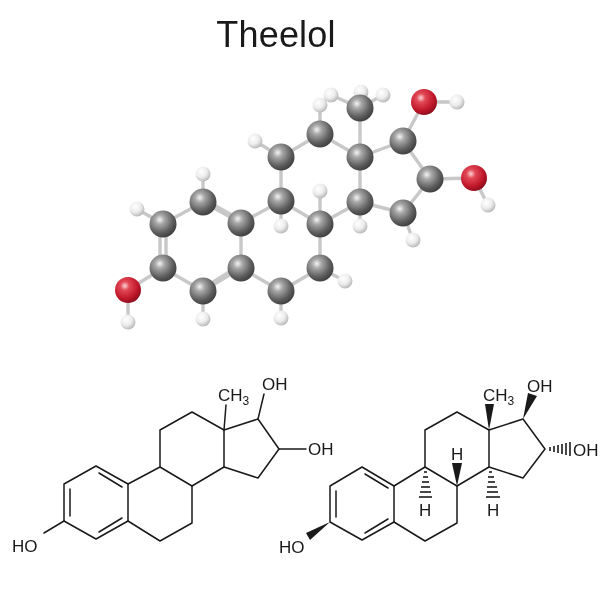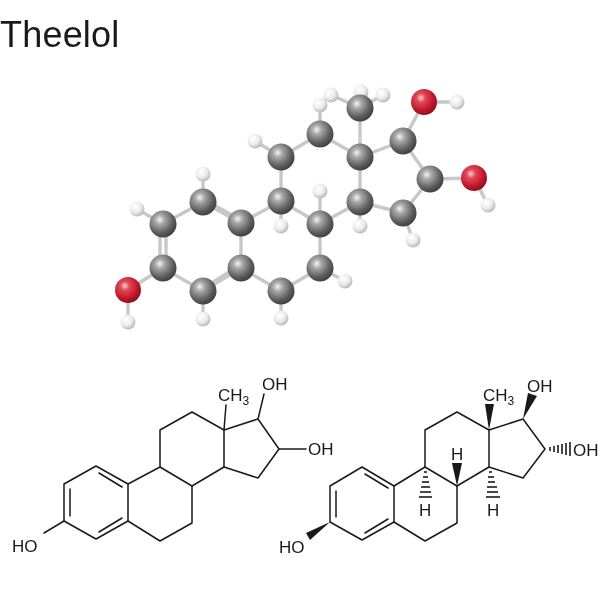--- a/index.html
+++ b/index.html
@@ -1,18 +1,18 @@
 <!DOCTYPE html>
 <html><head>
   <meta charset="utf-8">
   <style>
     html, body { margin: 0; padding: 0; background: #ffffff; }
     body { width: 612px; height: 612px; position: relative; overflow: hidden; font-family: "Liberation Sans", sans-serif; }
     .title {
-      position: absolute; left: 0; top: 14px; width: 552px; 
+      position: absolute; left: 0; top: 14px; width: 552px; text-align: center;
       font-size: 36px; color: #1a1a1a; font-family: "Liberation Sans", sans-serif; letter-spacing: 0.2px;
     }
     svg.canvas { position: absolute; left: 0; top: 0; }
     .bond3d { stroke: #c8c8c8; stroke-width: 3.4; stroke-linecap: round; }
     .skel { stroke: #1a1a1a; stroke-width: 1.5; fill: none; stroke-linecap: round; stroke-linejoin: round; }
     .lbl { font-family: "Liberation Sans", sans-serif; font-size: 17px; fill: #1a1a1a; }
     .sub { font-size: 12px; }
   </style>
 </head>
 <body>

